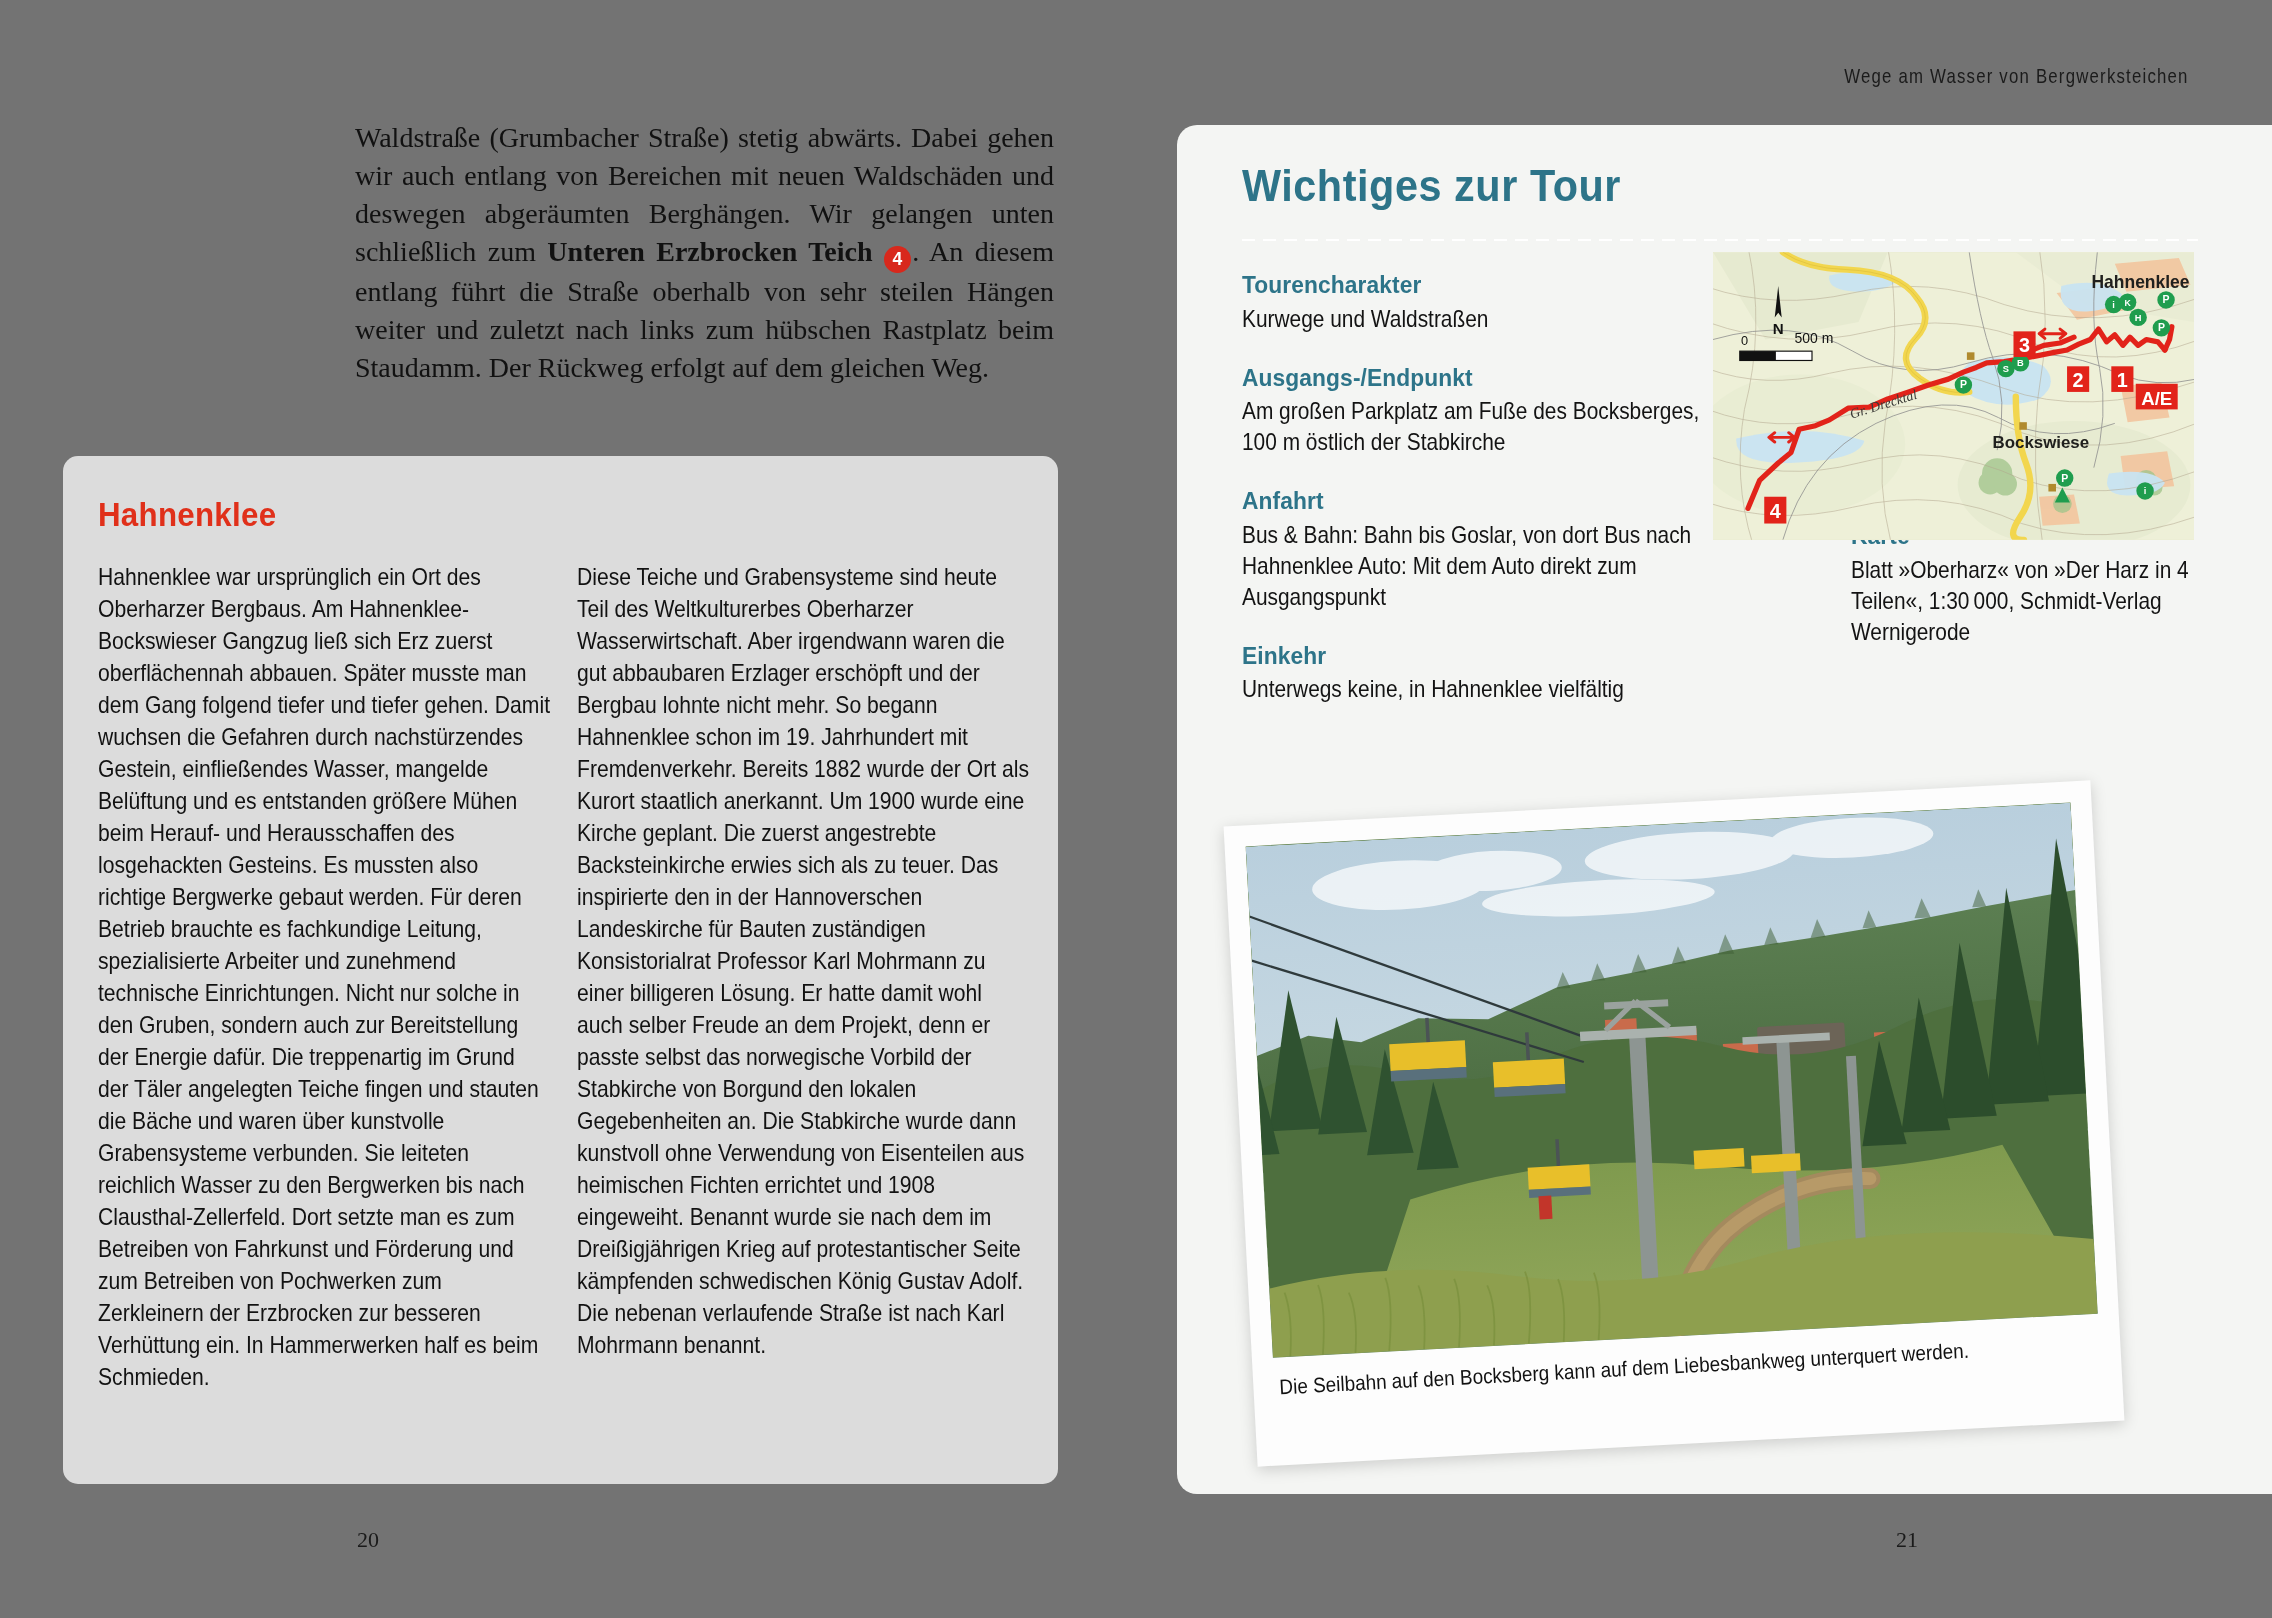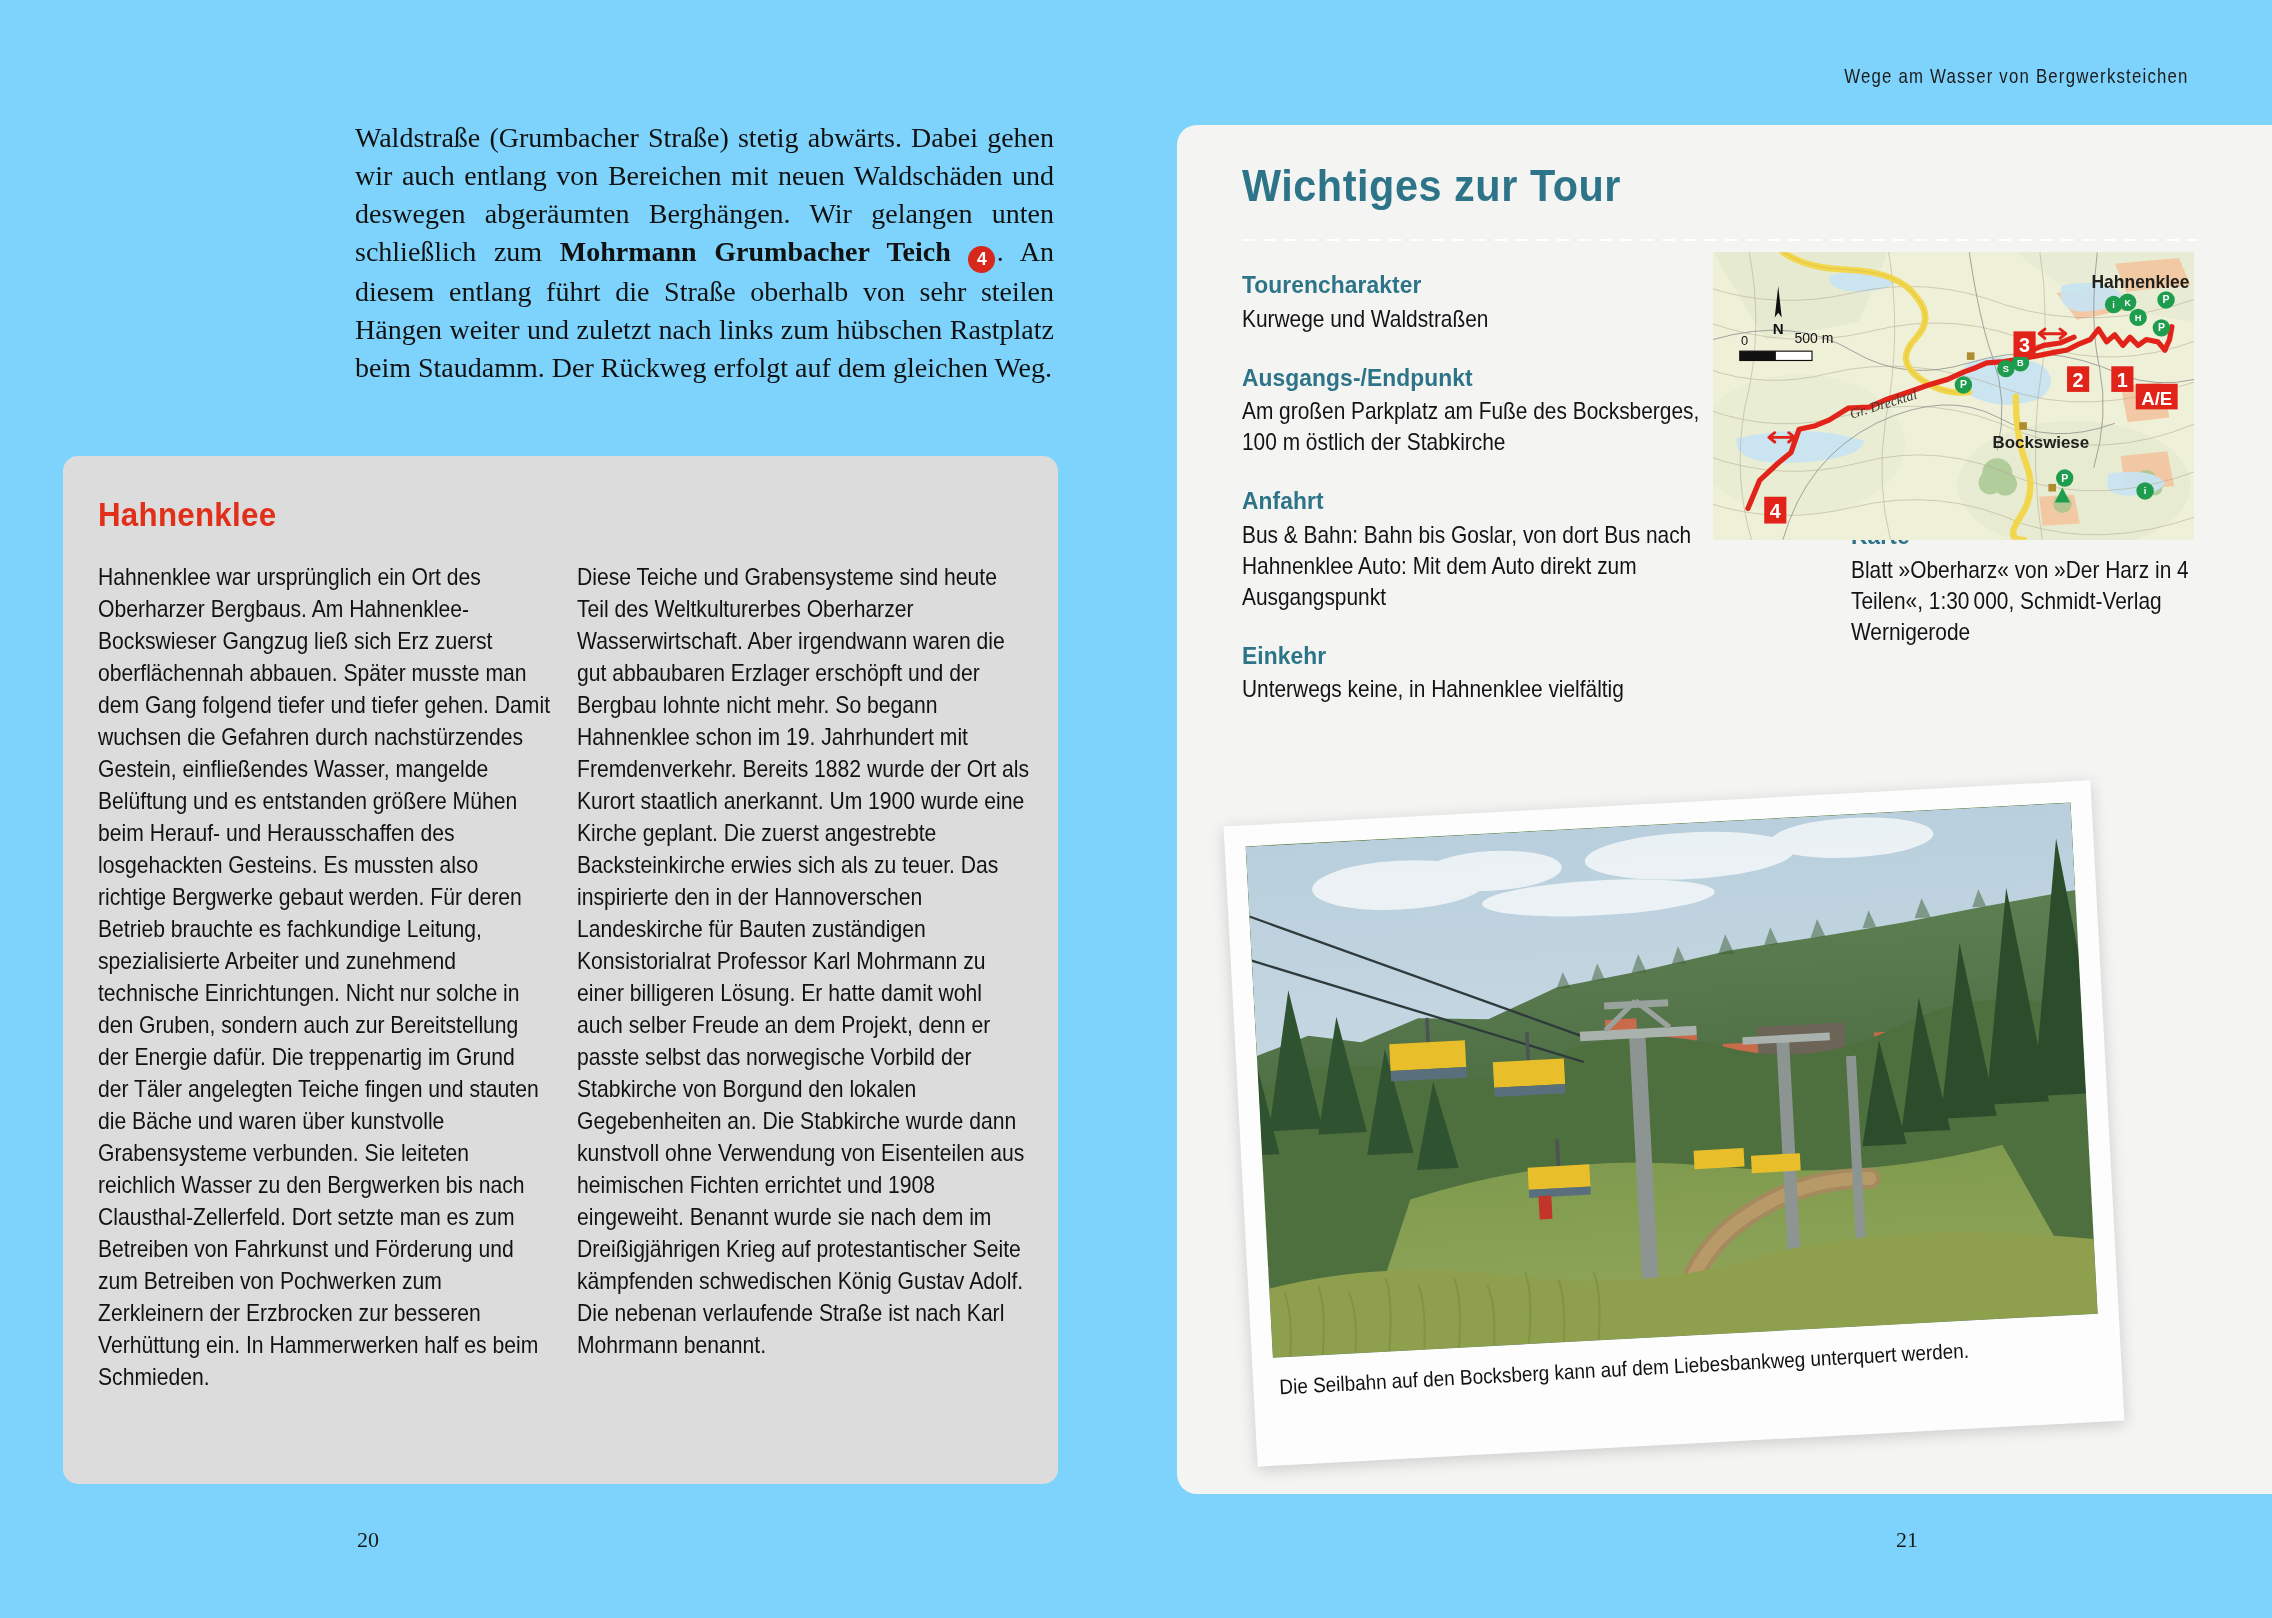--- a/index.html
+++ b/index.html
@@ -3,21 +3,21 @@
 <meta charset="utf-8">
 <style>
   html,body{margin:0;padding:0;background:#fff;}
   body{
     width:2273px;height:1619px;position:relative;overflow:hidden;
     font-family:"Liberation Sans", sans-serif;
     -webkit-font-smoothing:antialiased;
   }
 
   
-  .spread{position:absolute;inset:0;background:#7dd3fc;}
+  .spread{position:absolute;inset:0;background:#737373;}
 
   
   .running-head{
     position:absolute; right:84px; top:64px;
     font-family:"Liberation Sans", sans-serif;
     font-size:21px; letter-spacing:1.5px; color:#1b1b1b;
     font-weight:400; white-space:nowrap;
     transform:scaleX(0.80); transform-origin:right center;
   }
 
@@ -134,21 +134,21 @@
 </head>
 <body>
 
 <div class="spread">
 
   <div class="running-head">Wege am Wasser von Bergwerksteichen</div>
 
   <div class="left-page">
 
     <div class="body-text">
-      <span>Waldstraße (Grumbacher Straße) stetig abwärts. Dabei gehen wir auch entlang von Bereichen mit neuen Waldschäden und deswegen abgeräumten Berghängen. Wir gelangen unten schließlich zum </span><b>Mohrmann Grumbacher Teich</b>
+      <span>Waldstraße (Grumbacher Straße) stetig abwärts. Dabei gehen wir auch entlang von Bereichen mit neuen Waldschäden und deswegen abgeräumten Berghängen. Wir gelangen unten schließlich zum </span><b>Unteren Erzbrocken Teich</b>
       <span class="badge-num">4</span><span>. An diesem entlang führt die Straße oberhalb von sehr steilen Hängen weiter und zuletzt nach links zum hübschen Rastplatz beim Staudamm. Der Rückweg erfolgt auf dem gleichen Weg.</span>
     </div>
 
     <div class="grey-box">
       <h2>Hahnenklee</h2>
       <div class="gb-cols">
         <div class="gb-col">
           <p>Hahnenklee war ursprünglich ein Ort des Oberharzer Bergbaus. Am Hahnenklee-Bockswieser Gangzug ließ sich Erz zuerst oberflächennah abbauen. Später musste man dem Gang folgend tiefer und tiefer gehen. Damit wuchsen die Gefahren durch nachstürzendes Gestein, einfließendes Wasser, mangelde Belüftung und es entstanden größere Mühen beim Herauf- und Herausschaffen des losgehackten Gesteins. Es mussten also richtige Bergwerke gebaut werden. Für deren Betrieb brauchte es fachkundige Leitung, spezialisierte Arbeiter und zunehmend technische Einrichtungen. Nicht nur solche in den Gruben, sondern auch zur Bereitstellung der Energie dafür. Die treppenartig im Grund der Täler angelegten Teiche fingen und stauten die Bäche und waren über kunstvolle Grabensysteme verbunden. Sie leiteten reichlich Wasser zu den Bergwerken bis nach Clausthal-Zellerfeld. Dort setzte man es zum Betreiben von Fahrkunst und Förderung und zum Betreiben von Pochwerken zum Zerkleinern der Erzbrocken zur besseren Verhüttung ein. In Hammerwerken half es beim Schmieden.</p>
         </div>
         <div class="gb-col">

